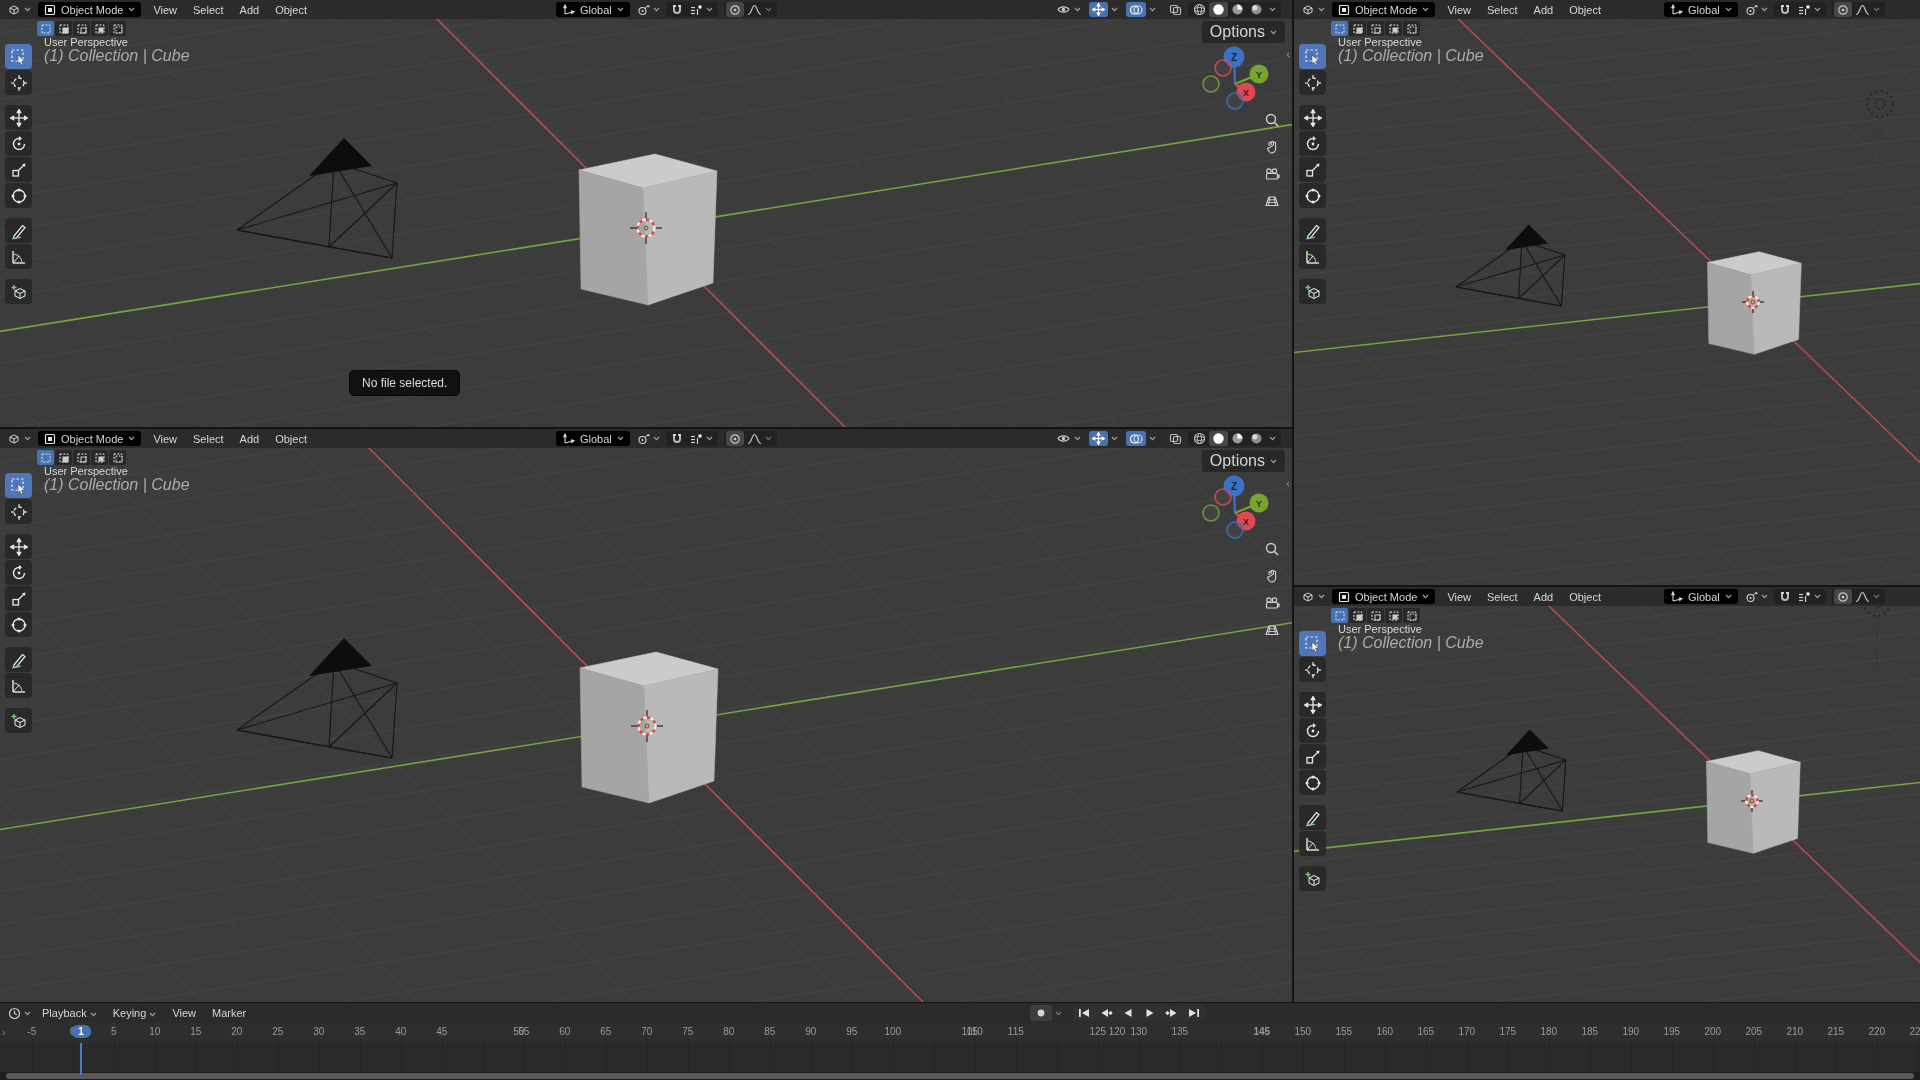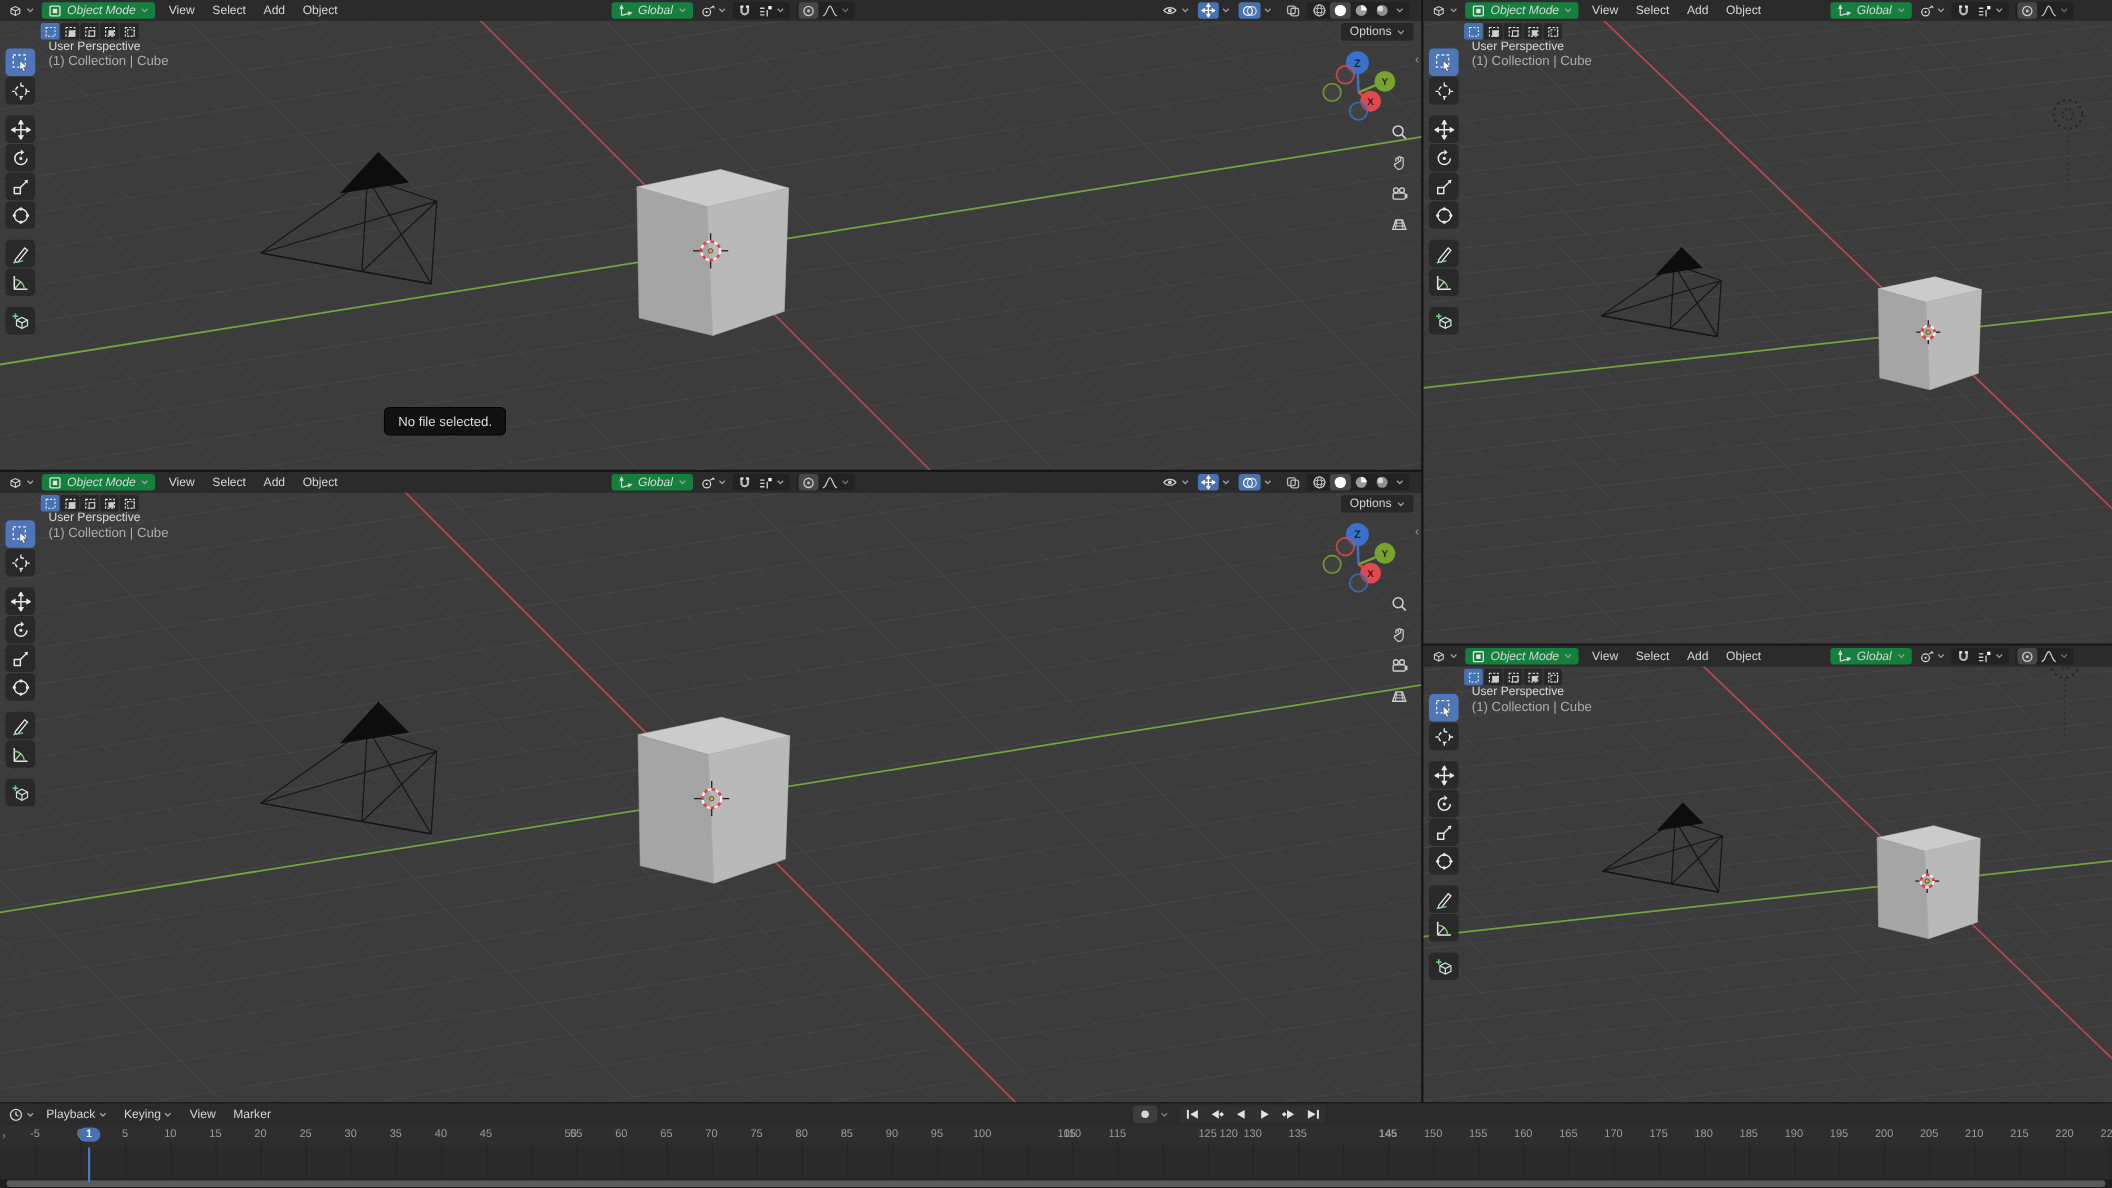--- a/index.html
+++ b/index.html
@@ -3,37 +3,37 @@
 <meta charset="utf-8">
 <style>
   html,body{margin:0;padding:0;background:#141414;width:1920px;height:1080px;overflow:hidden;
     font-family:"Liberation Sans","DejaVu Sans",sans-serif;-webkit-font-smoothing:antialiased;}
   .root{position:relative;width:1920px;height:1080px;}
   .vp{position:absolute;overflow:hidden;background:#3c3c3c;}
   .scene{position:absolute;left:0;top:0;z-index:0;}
   .vp-header{position:absolute;top:0;left:0;right:0;height:19px;background:#2b2b2b;display:flex;
     align-items:center;font-size:11px;color:#d6d6d6;z-index:6;white-space:nowrap;}
   .menu-item{padding:0 8px;cursor:default;}
-  .enum{background:#15803d;border-radius:3px;display:flex;align-items:center;gap:5px;padding:0 6px;height:15px;margin:0 4px;font-style:italic;}
+  .enum{background:#000000;border-radius:3px;display:flex;align-items:center;gap:5px;padding:0 6px;height:15px;margin:0 4px;}
   .hbtn{display:flex;align-items:center;gap:3px;padding:0 3px;height:15px;border-radius:3px;}
   .hbtn.blue{background:#4772b3;}
   .hbtn.lit{background:#474747;}
   .hgroup{display:flex;align-items:center;background:#222222;border-radius:3px;height:15px;padding:0 2px;margin:0 3px;}
   .cluster{position:absolute;top:2px;display:flex;align-items:center;}
   .tool-modes{position:absolute;left:37px;top:21px;display:flex;gap:1px;z-index:5;}
   .tmode{width:17px;height:15px;border-radius:2px;background:#282828;display:flex;align-items:center;justify-content:center;}
   .tmode.active{background:#4772b3;}
   .options-btn{position:absolute;top:21px;right:7px;display:flex;align-items:center;gap:5px;background:#282828;
-    border-radius:3px;padding:2px 8px;font-size:11px;color:#d4d4d4;z-index:5;}
+    border-radius:3px;padding:2px 8px;font-size:16px;color:#d4d4d4;z-index:5;}
   .toolbar{position:absolute;left:5px;top:44px;display:flex;flex-direction:column;gap:1px;z-index:5;}
   .tool{width:27px;height:25px;border-radius:4px;background:rgba(40,40,40,.92);display:flex;align-items:center;justify-content:center;}
   .tool.active{background:#4f76b8;}
   .tool.gap{margin-top:9px;}
   .overlay-text{position:absolute;left:44px;top:36px;z-index:3;font-size:11px;color:#dadada;line-height:13px;}
-  .overlay-text .l2{color:#acacac;font-size:12px;}
+  .overlay-text .l2{color:#acacac;font-size:16px;font-style:italic;}
   .tooltip{position:absolute;background:rgba(16,16,16,.96);border:1px solid #050505;border-radius:5px;
     color:#dcdcdc;font-size:12px;padding:5px 12px;z-index:9;white-space:nowrap;}
   .gizmo{position:absolute;z-index:4;}
   .navcol{position:absolute;display:flex;flex-direction:column;gap:7px;z-index:4;}
   .collapse-chev{position:absolute;z-index:4;color:#9a9a9a;font-size:11px;}
   .timeline{position:absolute;left:0;top:1003px;width:1920px;height:77px;background:#2b2b2b;}
   .tl-header{position:absolute;top:0;left:0;right:0;height:20px;display:flex;align-items:center;font-size:11px;color:#d6d6d6;}
   .tl-ruler{position:absolute;top:20px;height:20px;left:0;right:0;background:#2e2e2e;overflow:hidden;}
   .tick-label{position:absolute;top:3px;transform:translateX(-50%);font-size:10px;color:#9c9c9c;}
   .tick-mark{position:absolute;bottom:0;width:1px;height:4px;background:#242424;}

